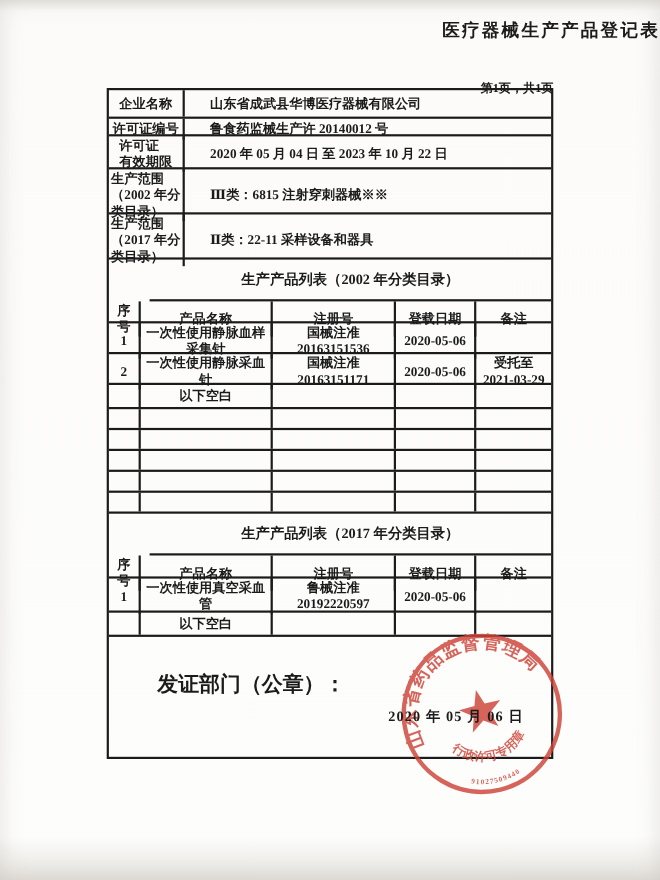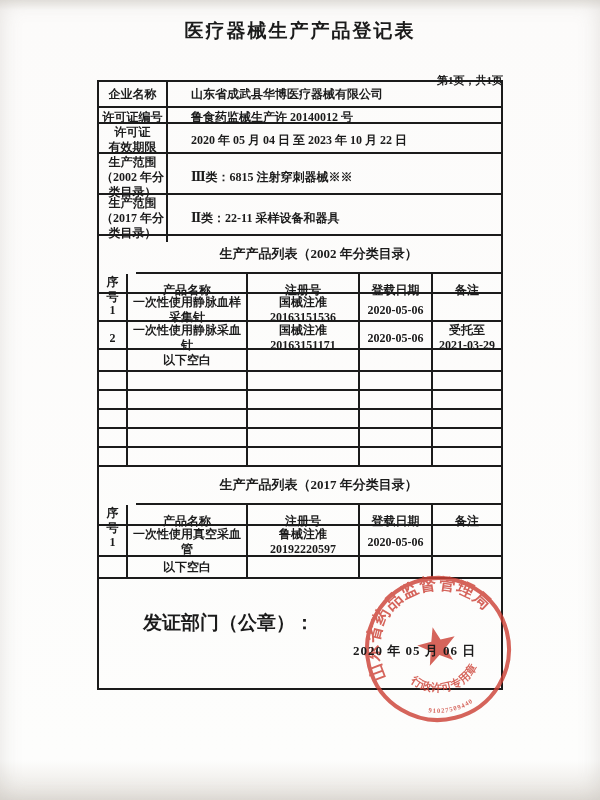--- a/index.html
+++ b/index.html
@@ -10,36 +10,36 @@
   }
   .page {
     position:relative; width:600px; height:800px; overflow:hidden;
     background: linear-gradient(180deg,#eceae6 0px,#fcfbfa 10px,#fdfdfc 760px,#e7e4df 800px);
     box-shadow: inset 0 0 22px rgba(110,102,90,.18);
     color:var(--ink);
   }
   :root { --ink:#1b1b1b; --stamp:#cd4338; }
   .doc-title {
     position:absolute; top:18px; left:0; width:100%;
-    text-align:center; font-size:19px; font-weight:bold; letter-spacing:2px;
+    text-align:right; font-size:16px; font-weight:bold; letter-spacing:2px;
   }
   .page-indicator {
     position:absolute; top:73px; right:97px;
     font-size:11px; font-weight:bold;
   }
   .form {
     position:absolute; left:97px; top:80px; width:406px;
     border:2px solid var(--ink);
     font-size:12px; font-weight:bold; line-height:1.25;
   }
   .irow { display:grid; grid-template-columns:69px 1fr; border-bottom:2px solid var(--ink); }
   .irow .label {
     border-right:2px solid var(--ink);
     display:flex; align-items:center; justify-content:center;
-    text-align:center; white-space:pre-line; padding:1px 2px;
+    text-align:left; white-space:pre-line; padding:1px 2px;
   }
   .irow .value { display:flex; align-items:center; padding:2px 23px; }
   .h26{height:26px}.h28{height:16px}.h30{height:30px}.h41{height:41px}
   .sec-title {
     height:38px; border-bottom:2px solid var(--ink);
     display:flex; align-items:center; justify-content:center;
     font-size:13px;
     margin-left:37px;
   }
   .trow { display:grid; grid-template-columns:29px 120px 112px 73px 1fr; border-bottom:2px solid var(--ink); }

